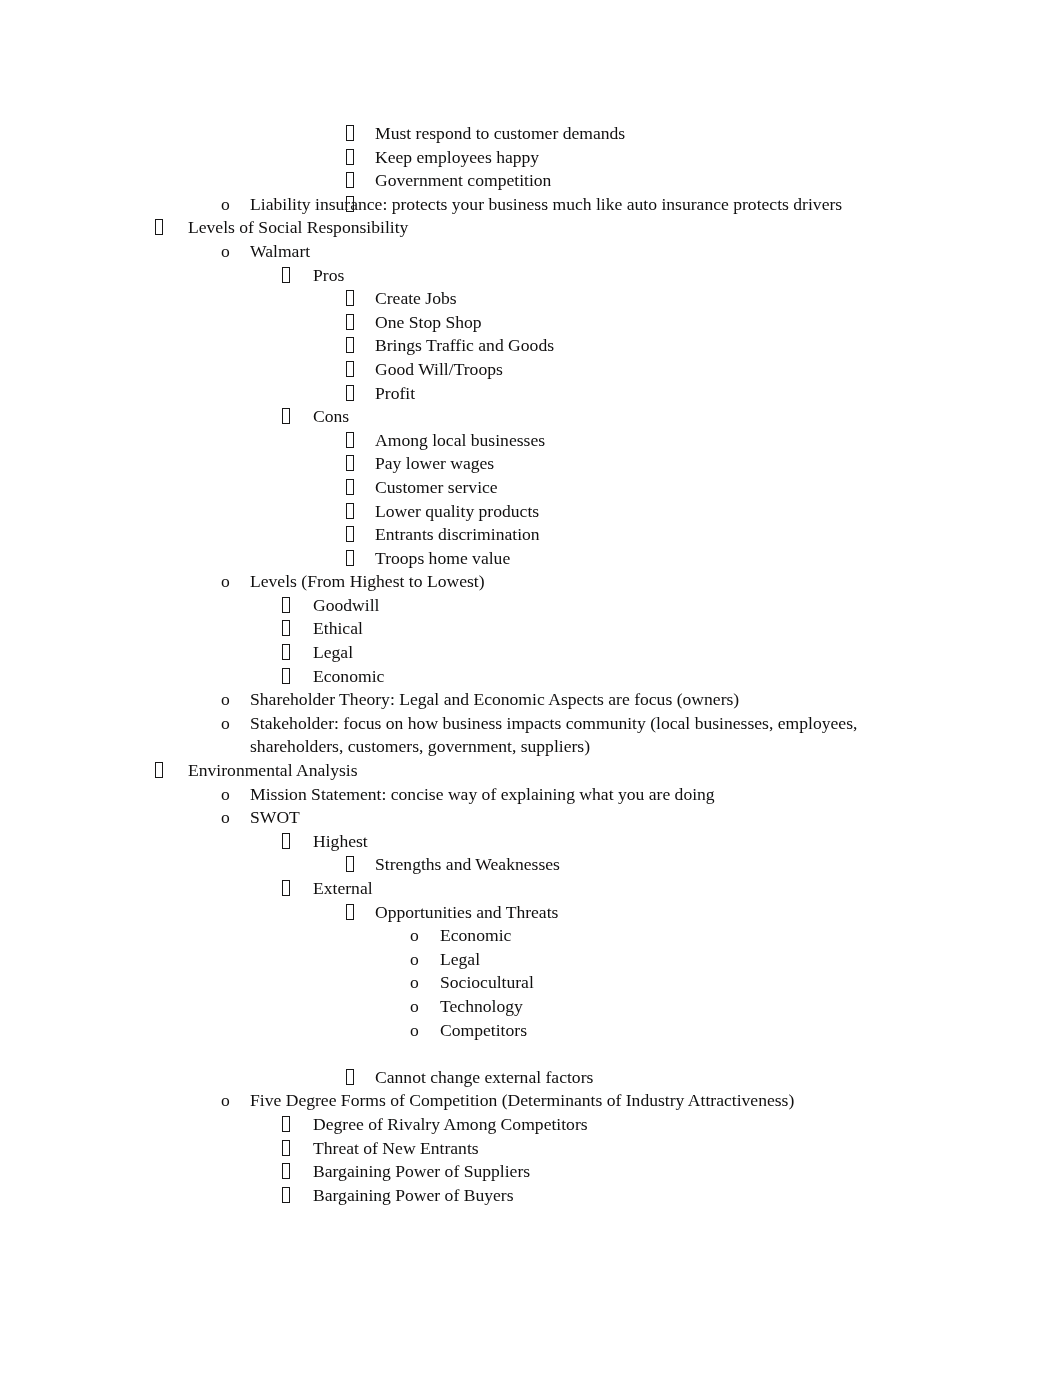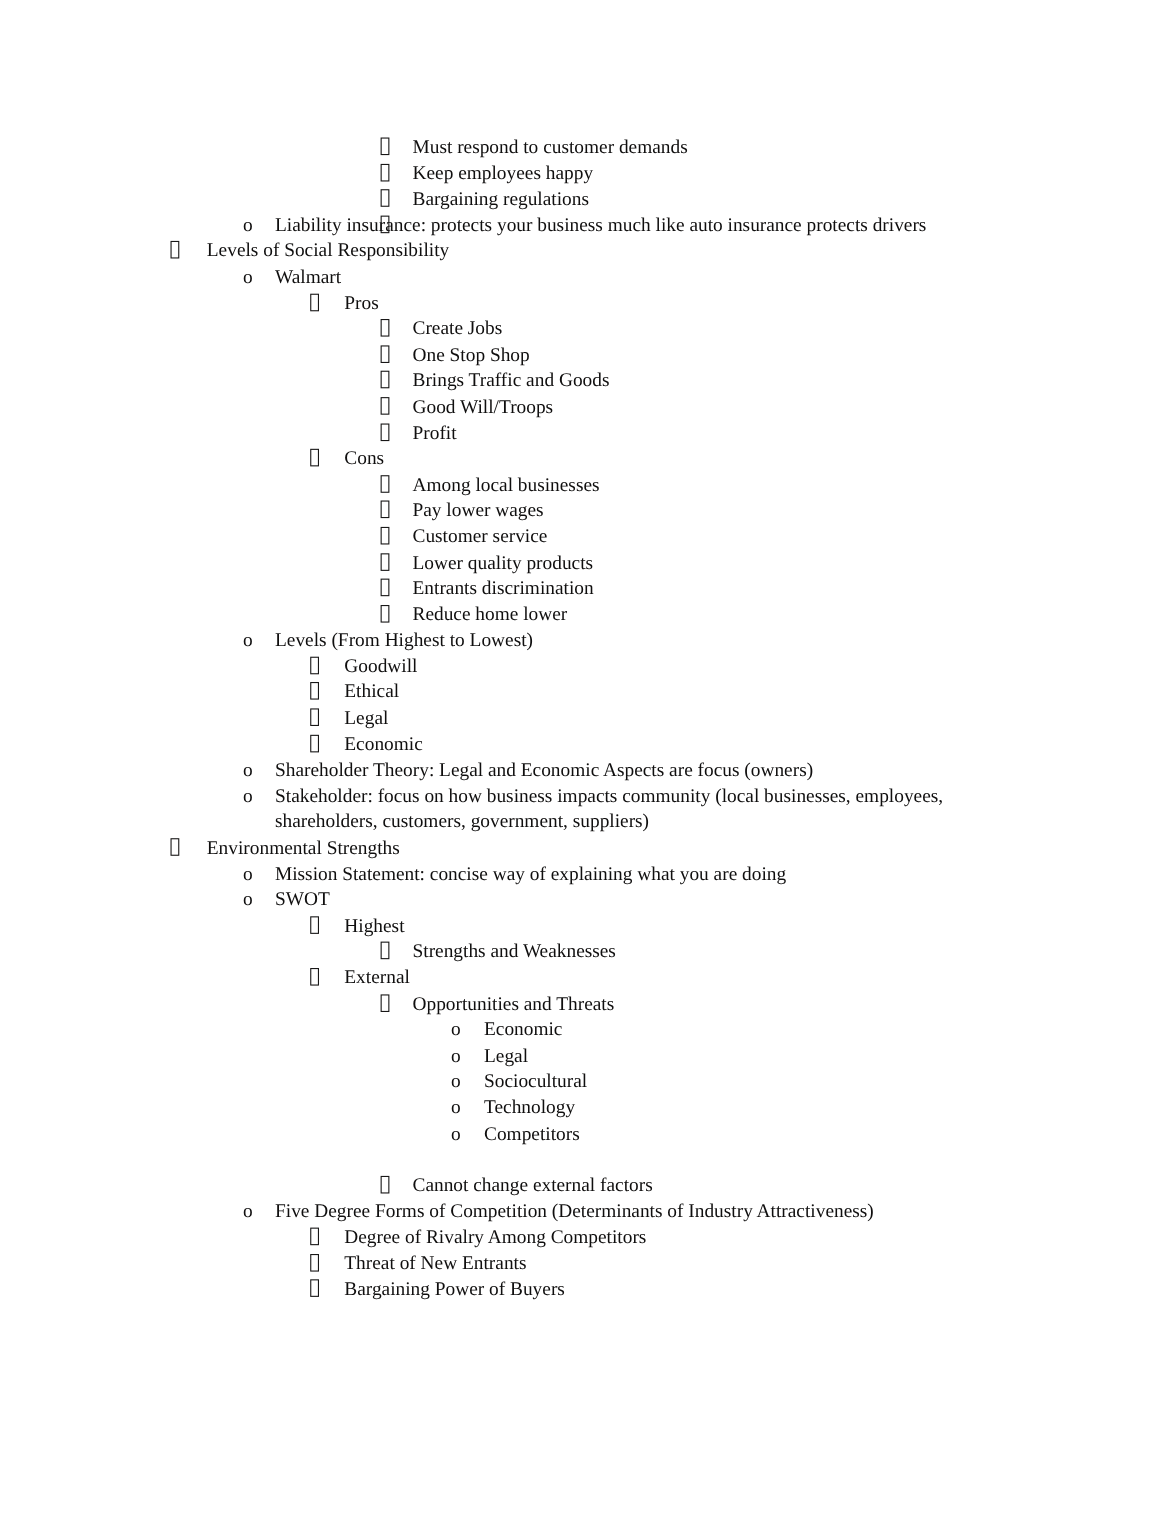--- a/index.html
+++ b/index.html
@@ -99,21 +99,21 @@
       <div class="item lvl4">
         <span class="marker box"></span>
         <span class="txt">Must respond to customer demands</span>
       </div>
       <div class="item lvl4">
         <span class="marker box"></span>
         <span class="txt">Keep employees happy</span>
       </div>
       <div class="item lvl4">
         <span class="marker box"></span>
-        <span class="txt">Bargaining regulations</span>
+        <span class="txt">Government competition</span>
       </div>
       <div class="item lvl4">
         <span class="marker box"></span>
       </div>
       <div class="item lvl2">
         <span class="marker oh">o</span>
         <span class="txt">Liability insurance: protects your business much like auto insurance protects drivers</span>
       </div>
       <div class="item lvl1">
         <span class="marker box"></span>
@@ -166,21 +166,21 @@
       <div class="item lvl4">
         <span class="marker box"></span>
         <span class="txt">Lower quality products</span>
       </div>
       <div class="item lvl4">
         <span class="marker box"></span>
         <span class="txt">Entrants discrimination</span>
       </div>
       <div class="item lvl4">
         <span class="marker box"></span>
-        <span class="txt">Reduce home lower</span>
+        <span class="txt">Troops home value</span>
       </div>
       <div class="item lvl2">
         <span class="marker oh">o</span>
         <span class="txt">Levels (From Highest to Lowest)</span>
       </div>
       <div class="item lvl3">
         <span class="marker box"></span>
         <span class="txt">Goodwill</span>
       </div>
       <div class="item lvl3">
@@ -198,21 +198,21 @@
       <div class="item lvl2">
         <span class="marker oh">o</span>
         <span class="txt">Shareholder Theory: Legal and Economic Aspects are focus (owners)</span>
       </div>
       <div class="item lvl2">
         <span class="marker oh">o</span>
         <span class="txt">Stakeholder: focus on how business impacts community (local businesses, employees, shareholders, customers, government, suppliers)</span>
       </div>
       <div class="item lvl1">
         <span class="marker box"></span>
-        <span class="txt">Environmental Strengths</span>
+        <span class="txt">Environmental Analysis</span>
       </div>
       <div class="item lvl2">
         <span class="marker oh">o</span>
         <span class="txt">Mission Statement: concise way of explaining what you are doing</span>
       </div>
       <div class="item lvl2">
         <span class="marker oh">o</span>
         <span class="txt">SWOT</span>
       </div>
       <div class="item lvl3">
@@ -260,19 +260,23 @@
         <span class="marker oh">o</span>
         <span class="txt">Five Degree Forms of Competition (Determinants of Industry Attractiveness)</span>
       </div>
       <div class="item lvl3">
         <span class="marker box"></span>
         <span class="txt">Degree of Rivalry Among Competitors</span>
       </div>
       <div class="item lvl3">
         <span class="marker box"></span>
         <span class="txt">Threat of New Entrants</span>
+      </div>
+      <div class="item lvl3">
+        <span class="marker box"></span>
+        <span class="txt">Bargaining Power of Suppliers</span>
       </div>
       <div class="item lvl3">
         <span class="marker box"></span>
         <span class="txt">Bargaining Power of Buyers</span>
       </div>
     </div>
 </div>
 
 </body></html>

